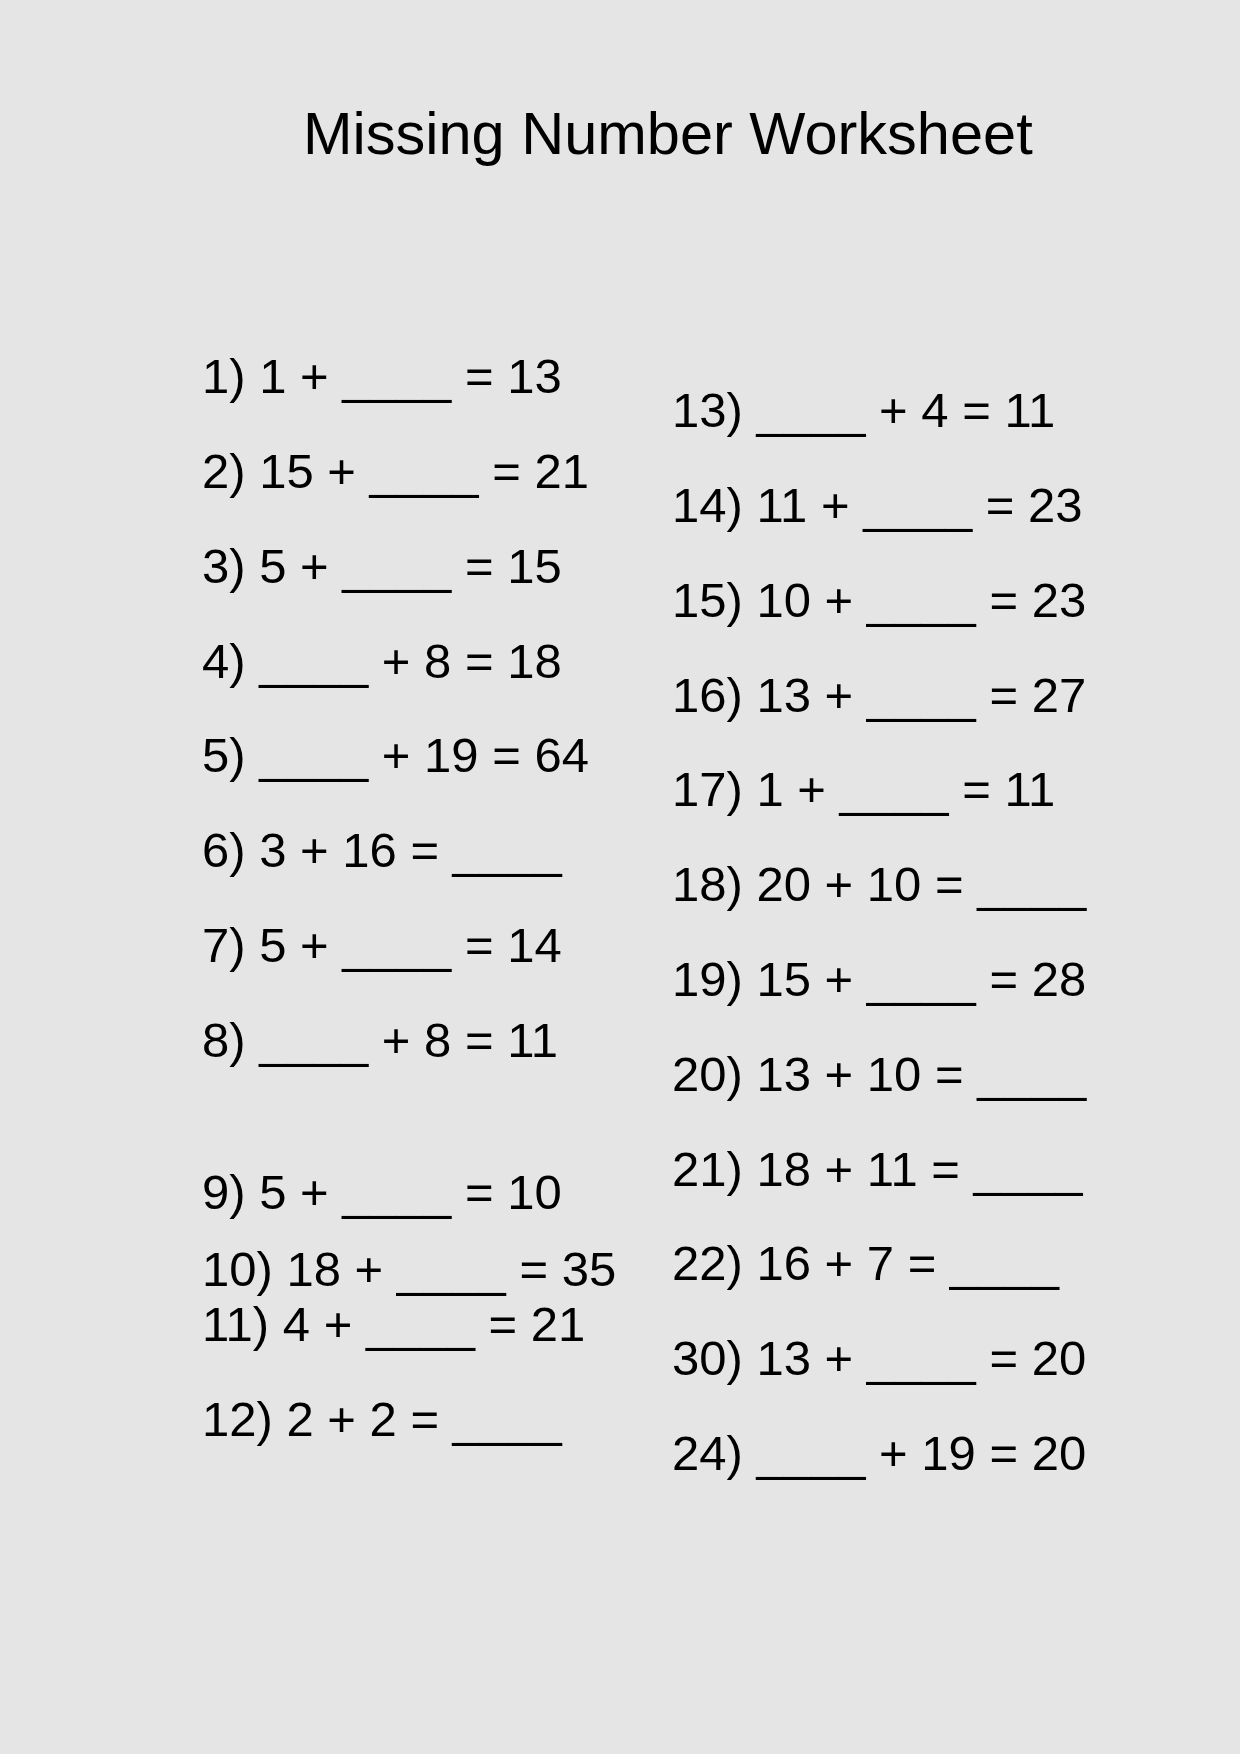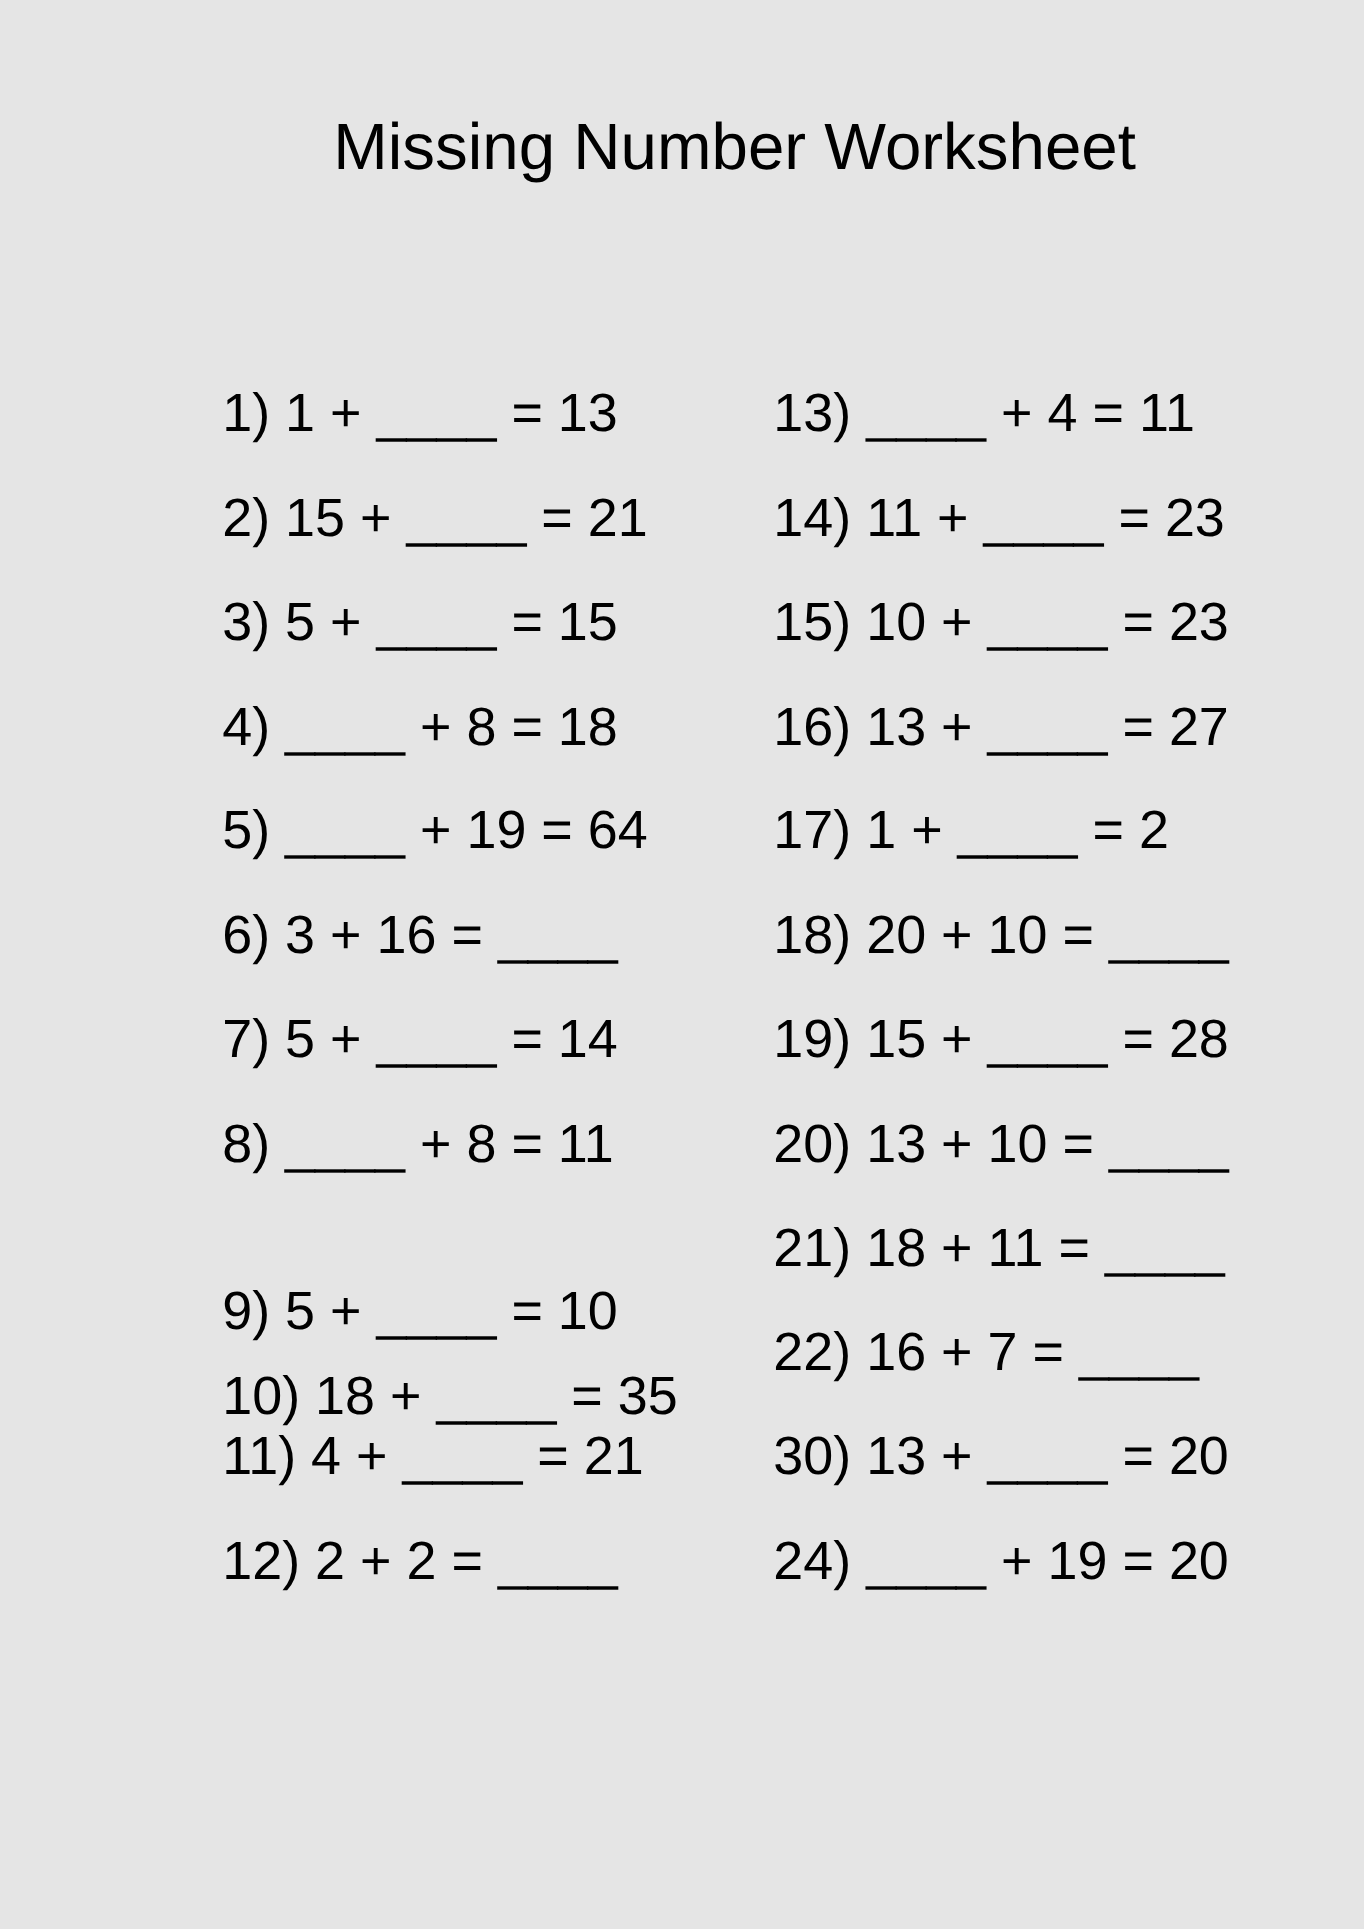--- a/index.html
+++ b/index.html
@@ -44,21 +44,21 @@
       color: #7f7f7f;
     }
     .problem {
       position: absolute;
       font-size: 49px;
       line-height: 44.5px;
       white-space: pre;
       color: #000000;
     }
     .col-left  { left: 202px; }
-    .col-right { left: 703px; }
+    .col-right { left: 672px; margin-top: 34px; }
   </style>
 </head>
 <body>
 
 <div class="page">
 
   <h1 class="title">Missing Number Worksheet</h1>
 
   <div>
     <div class="problem col-left" style="top:354px">1) 1 + ____ = 13</div>
@@ -73,21 +73,21 @@
     <div class="problem col-left" style="top:1247px">10) 18 + ____ = 35</div>
     <div class="problem col-left" style="top:1302px">11) 4 + ____ = 21</div>
     <div class="problem col-left" style="top:1397px">12) 2 + 2 = ____</div>
   </div>
 
   <div>
     <div class="problem col-right" style="top:354px">13) ____ + 4 = 11</div>
     <div class="problem col-right" style="top:449px">14) 11 + ____ = 23</div>
     <div class="problem col-right" style="top:544px">15) 10 + ____ = 23</div>
     <div class="problem col-right" style="top:639px">16) 13 + ____ = 27</div>
-    <div class="problem col-right" style="top:733px">17) 1 + ____ = 2</div>
+    <div class="problem col-right" style="top:733px">17) 1 + ____ = 11</div>
     <div class="problem col-right" style="top:828px">18) 20 + 10 = ____</div>
     <div class="problem col-right" style="top:923px">19) 15 + ____ = 28</div>
     <div class="problem col-right" style="top:1018px">20) 13 + 10 = ____</div>
     <div class="problem col-right" style="top:1113px">21) 18 + 11 = ____</div>
     <div class="problem col-right" style="top:1207px">22) 16 + 7 = ____</div>
     <div class="problem col-right" style="top:1302px">30) 13 + ____ = 20</div>
     <div class="problem col-right" style="top:1397px">24) ____ + 19 = 20</div>
   </div>
 
 </div>

